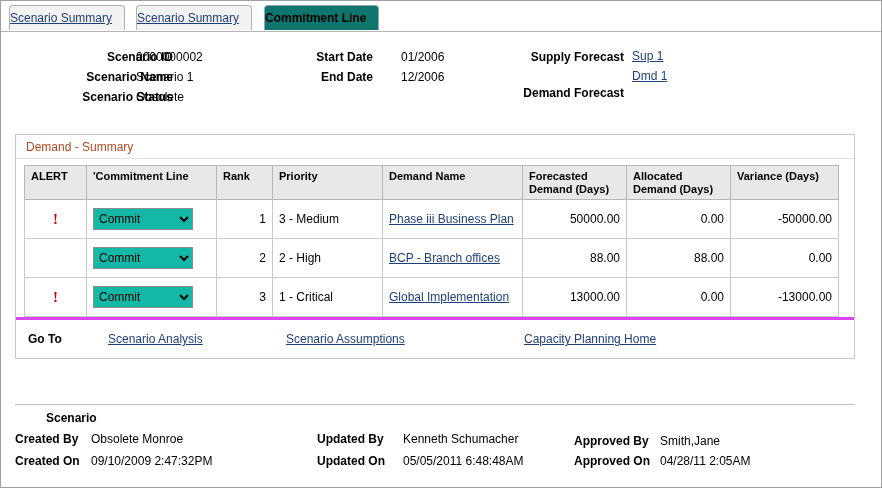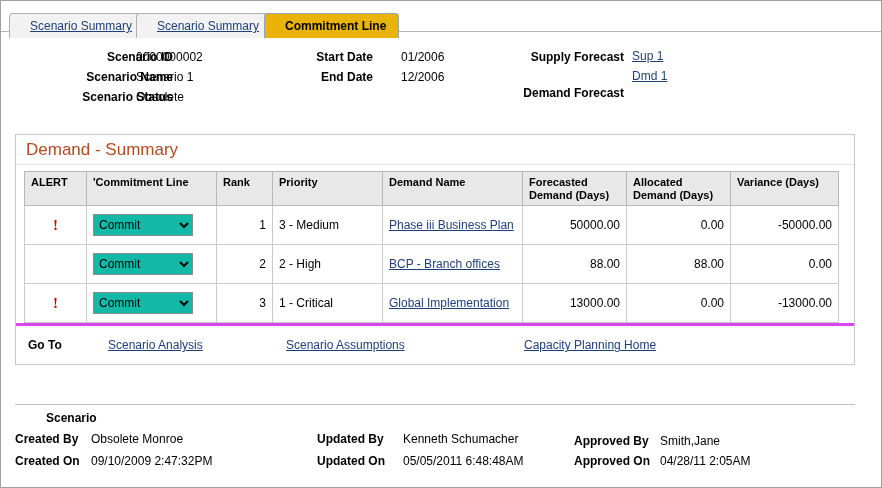--- a/index.html
+++ b/index.html
@@ -28,37 +28,37 @@
   .tabstrip {
     position: relative;
     height: 31px;
     padding-left: 8px;
     background: #ffffff;
     border-bottom: 1px solid #b5b5b5;
     box-sizing: border-box;
   }
   .tab {
     position: absolute;
-    top: 12px;
+    top: 4px;
     height: 25px;
     box-sizing: border-box;
-    padding: 5px 12px 0 20px;
+    padding: 5px 12px 0 0;
     font-size: 12px;
     border: 1px solid #b0b0b0;
     border-bottom: none;
     border-radius: 4px 4px 0 0;
     background: #f2f2f2;
     color: #1f3f7a;
     white-space: nowrap;
   }
   .tab .tablabel {
     text-decoration: underline;
   }
   .tab.active {
-    background: #eab308;
+    background: #0f766e;
     color: #000000;
     font-weight: bold;
     border-color: #8fa4bd;
   }
   .tab.active .tablabel {
     text-decoration: none;
   }
   .tab1 { left: 8px; }
   .tab2 { left: 135px; }
   .tab3 { left: 263px; }
@@ -94,21 +94,21 @@
     position: absolute;
     left: 14px;
     top: 133px;
     width: 840px;
     border: 1px solid #c8c8c8;
     background: #ffffff;
     box-sizing: border-box;
   }
   .group-title {
     color: #b34a20;
-    font-size: 17px;
+    font-size: 12px;
     padding: 5px 0 4px 10px;
     border-bottom: 1px solid #e3e3e3;
   }
 
   
   .gridwrap {
     padding: 6px 8px 0 8px;
   }
   table.grid {
     border-collapse: collapse;

